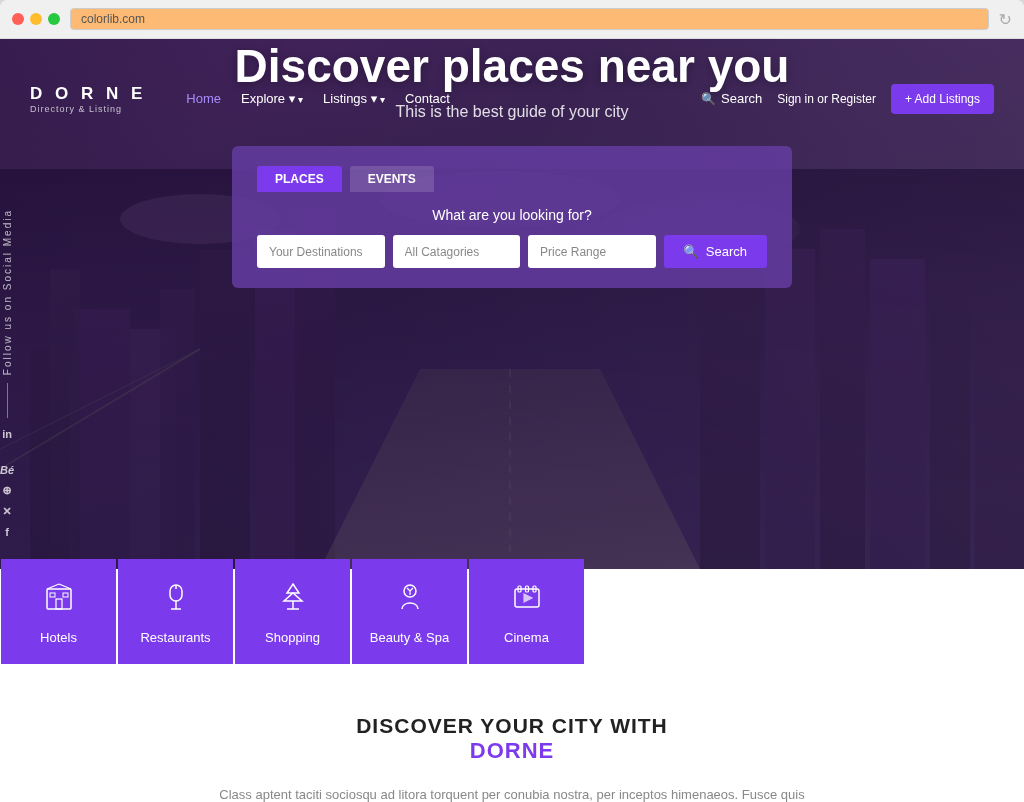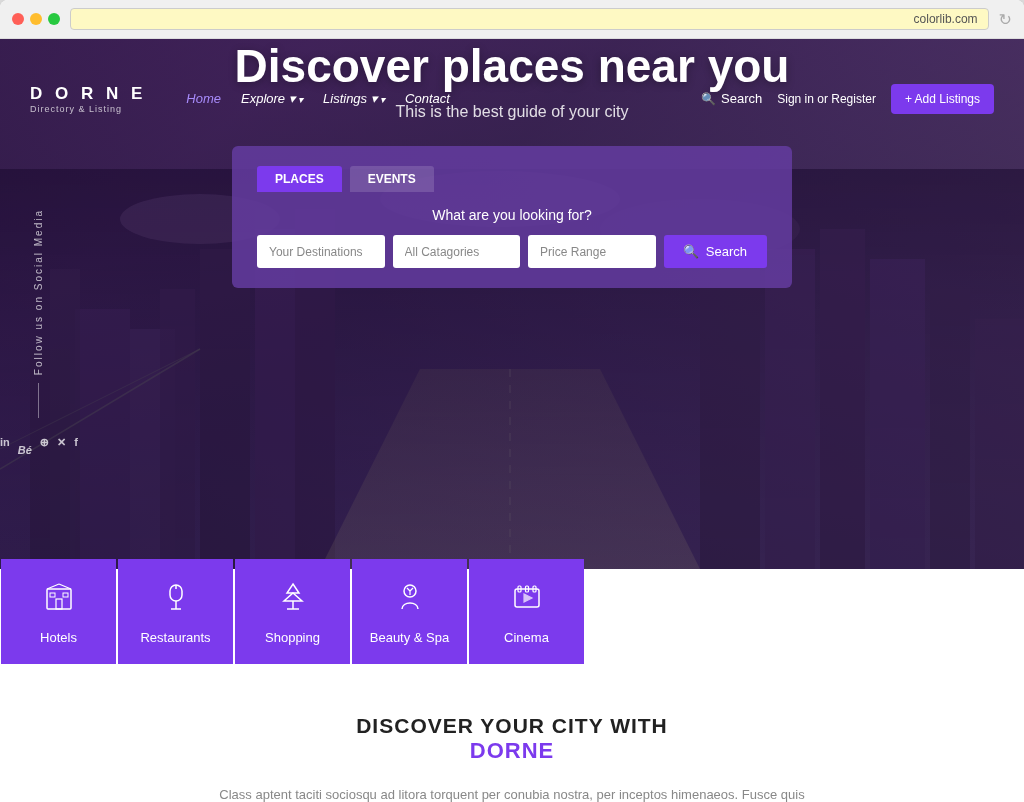--- a/index.html
+++ b/index.html
@@ -23,43 +23,43 @@
       gap: 10px;
       border-bottom: 1px solid #ddd;
     }
     .traffic-lights { display: flex; gap: 6px; }
     .tl { width: 12px; height: 12px; border-radius: 50%; }
     .tl-red { background: #ff5f57; }
     .tl-yellow { background: #ffbd2e; }
     .tl-green { background: #28c940; }
     .address-bar {
       flex: 1;
-      background: #fef9c3;
+      background: #fdba74;
       border: 1px solid #ccc;
       border-radius: 4px;
       padding: 3px 10px;
       font-size: 12px;
       color: #555;
-      text-align: right;
+      text-align: left;
     }
     .browser-action { font-size: 16px; color: #aaa; cursor: pointer; }
 
     
     .navbar {
       position: absolute;
       top: 32px;
       left: 0; right: 0;
       z-index: 10;
       display: flex;
       align-items: center;
       padding: 0 30px;
       height: 55px;
     }
     .nav-logo { color: #fff; }
-    .nav-links { display: flex; align-items: center; gap: 20px; margin-left: 40px; font-style: italic; }
+    .nav-links { display: flex; align-items: center; gap: 20px; margin-left: 40px; }
     .nav-link { color: #fff; text-decoration: none; font-size: 13px; }
     .nav-link.active { color: #a78bfa; }
     .nav-link-arrow::after { content: ' ▾'; font-size: 10px; }
     .nav-right { margin-left: auto; display: flex; align-items: center; gap: 15px; }
     .nav-search { color: #fff; font-size: 13px; display: flex; align-items: center; gap: 5px; cursor: pointer; }
     .nav-auth { color: #fff; font-size: 13px; cursor: pointer; text-decoration: none; }
     .nav-btn {
       background: #7c3aed;
       color: #fff;
       border: none;
@@ -234,21 +234,21 @@
       margin-bottom: 8px;
     }
     .v-line {
       width: 1px;
       height: 35px;
       background: rgba(255,255,255,0.4);
       margin-bottom: 10px;
     }
     .v-social-icons {
       display: flex;
-      flex-direction: row;
+      flex-direction: column;
       gap: 8px;
       align-items: center;
     }
     .v-social { color: rgba(255,255,255,0.75); font-size: 11px; font-weight: bold; }
   </style>
 </head>
 <body>
 
 <div class="browser-window">
 

